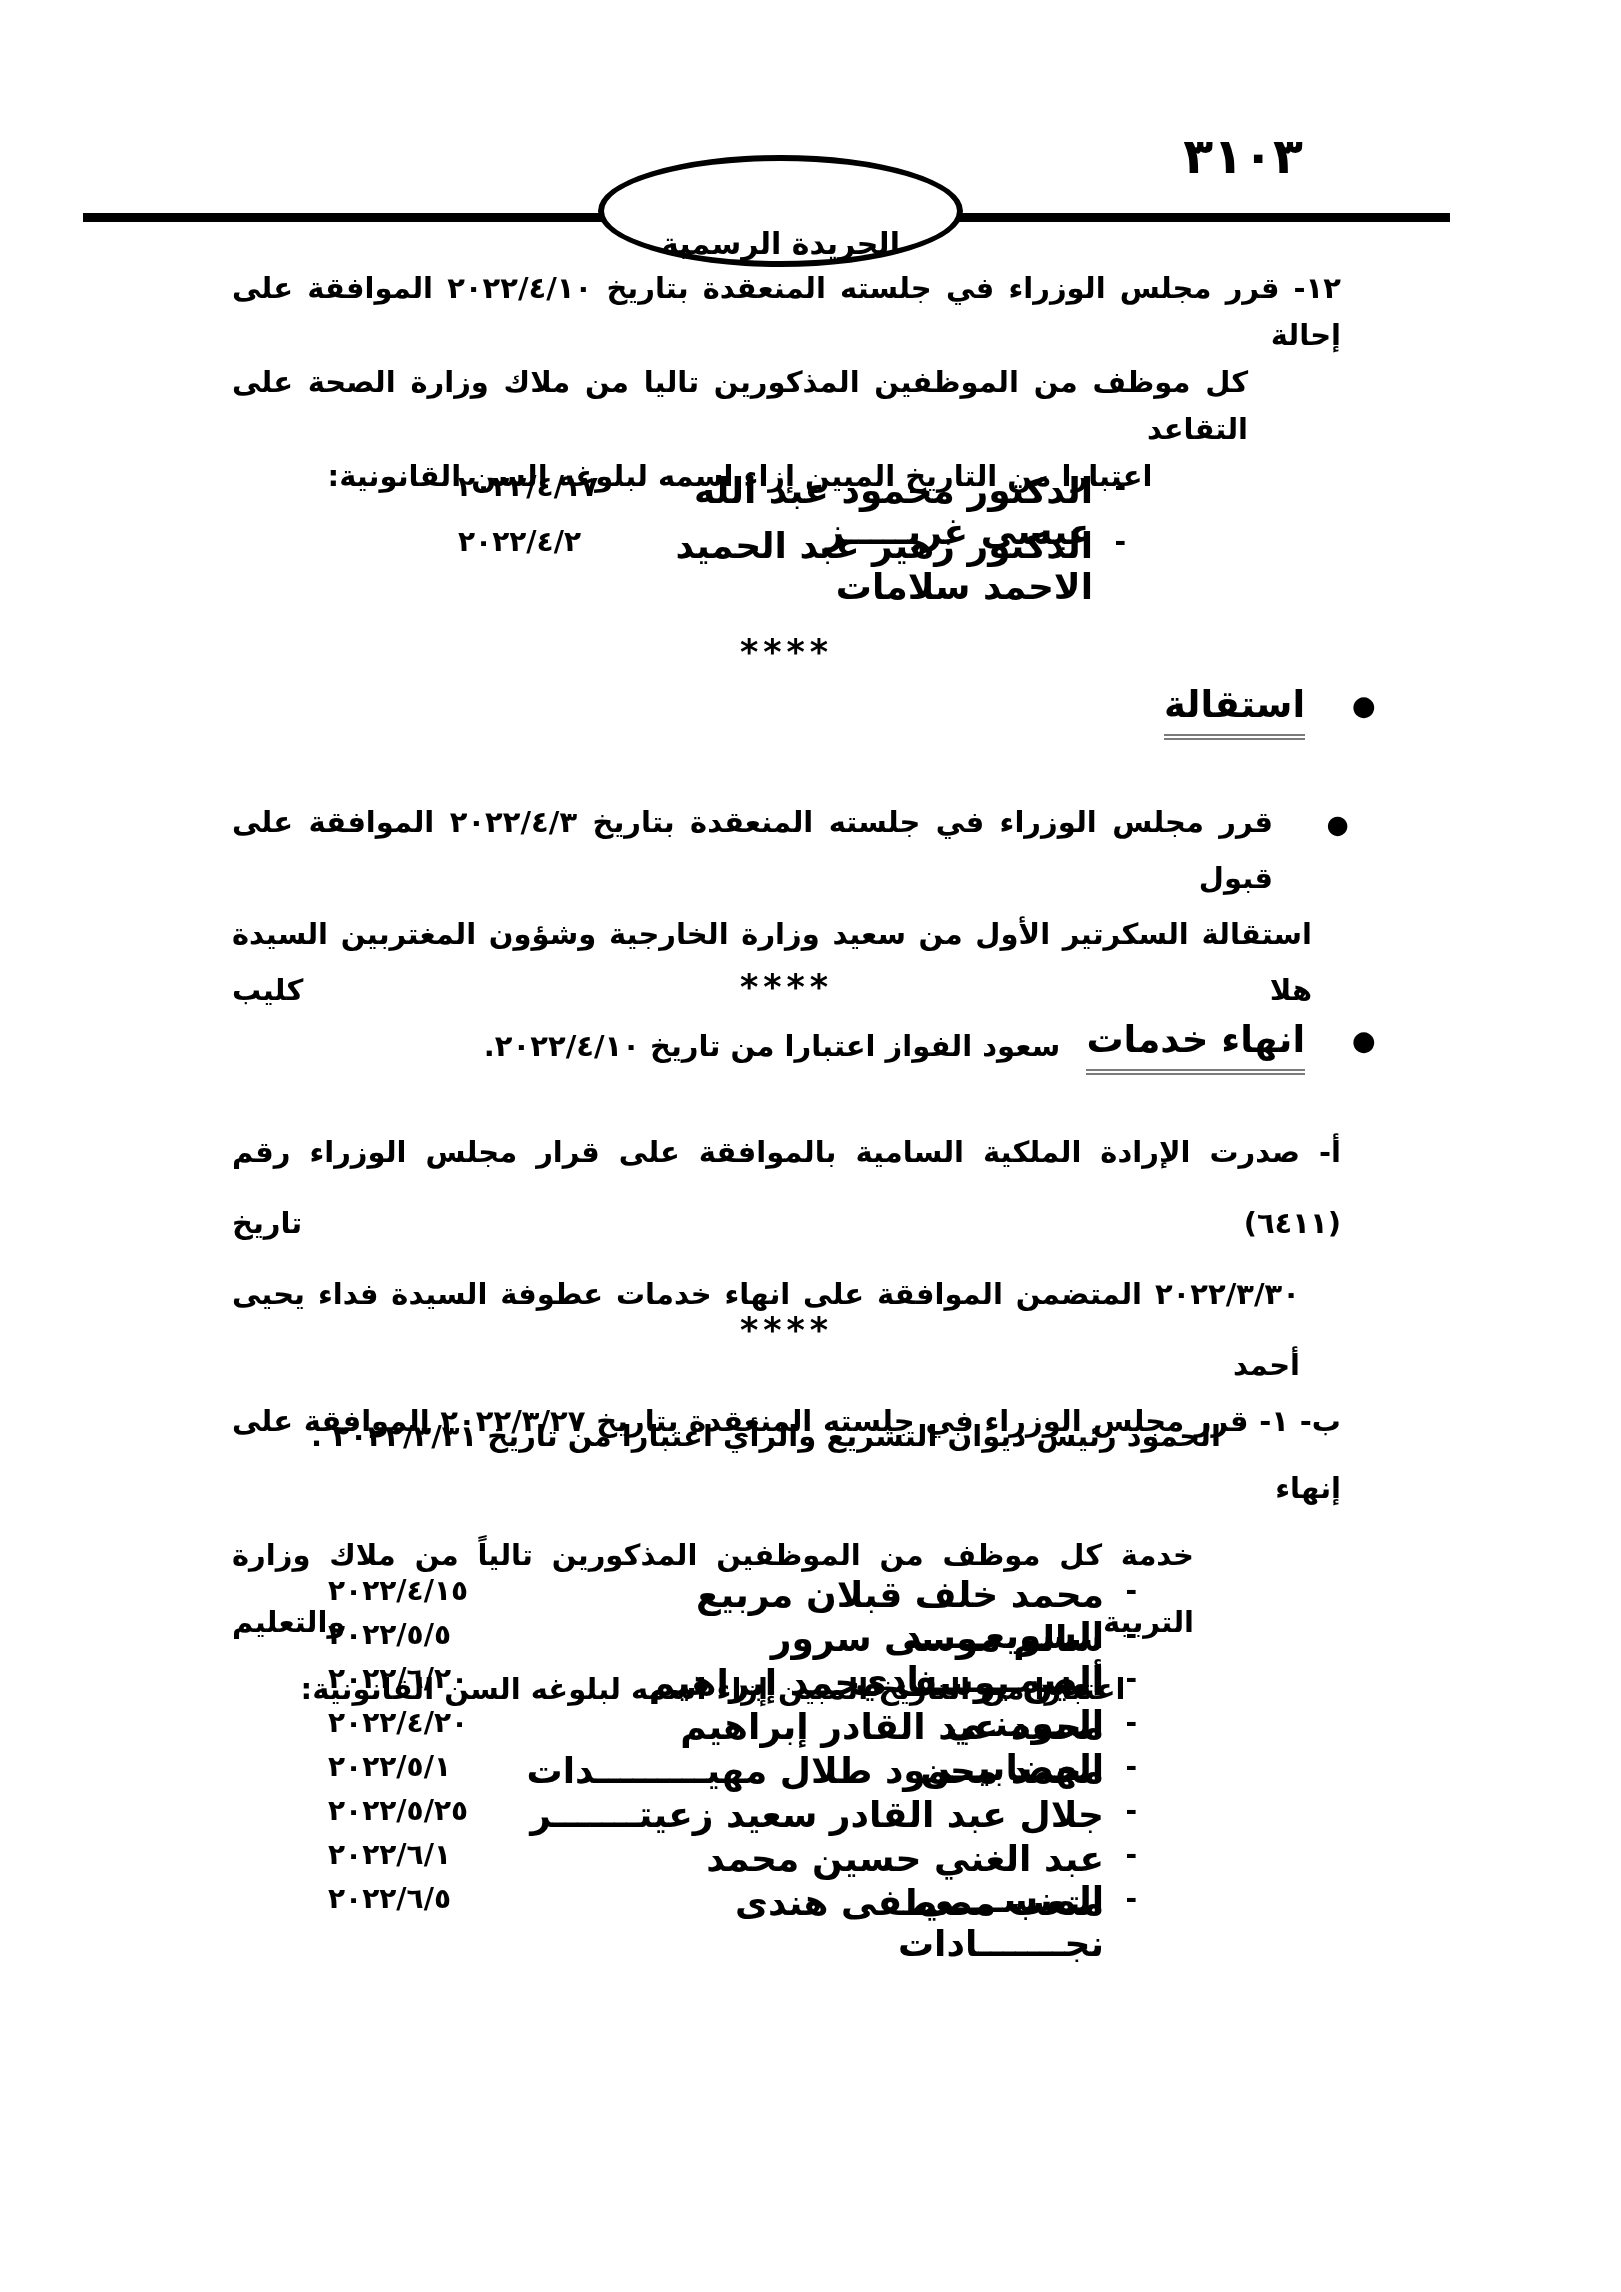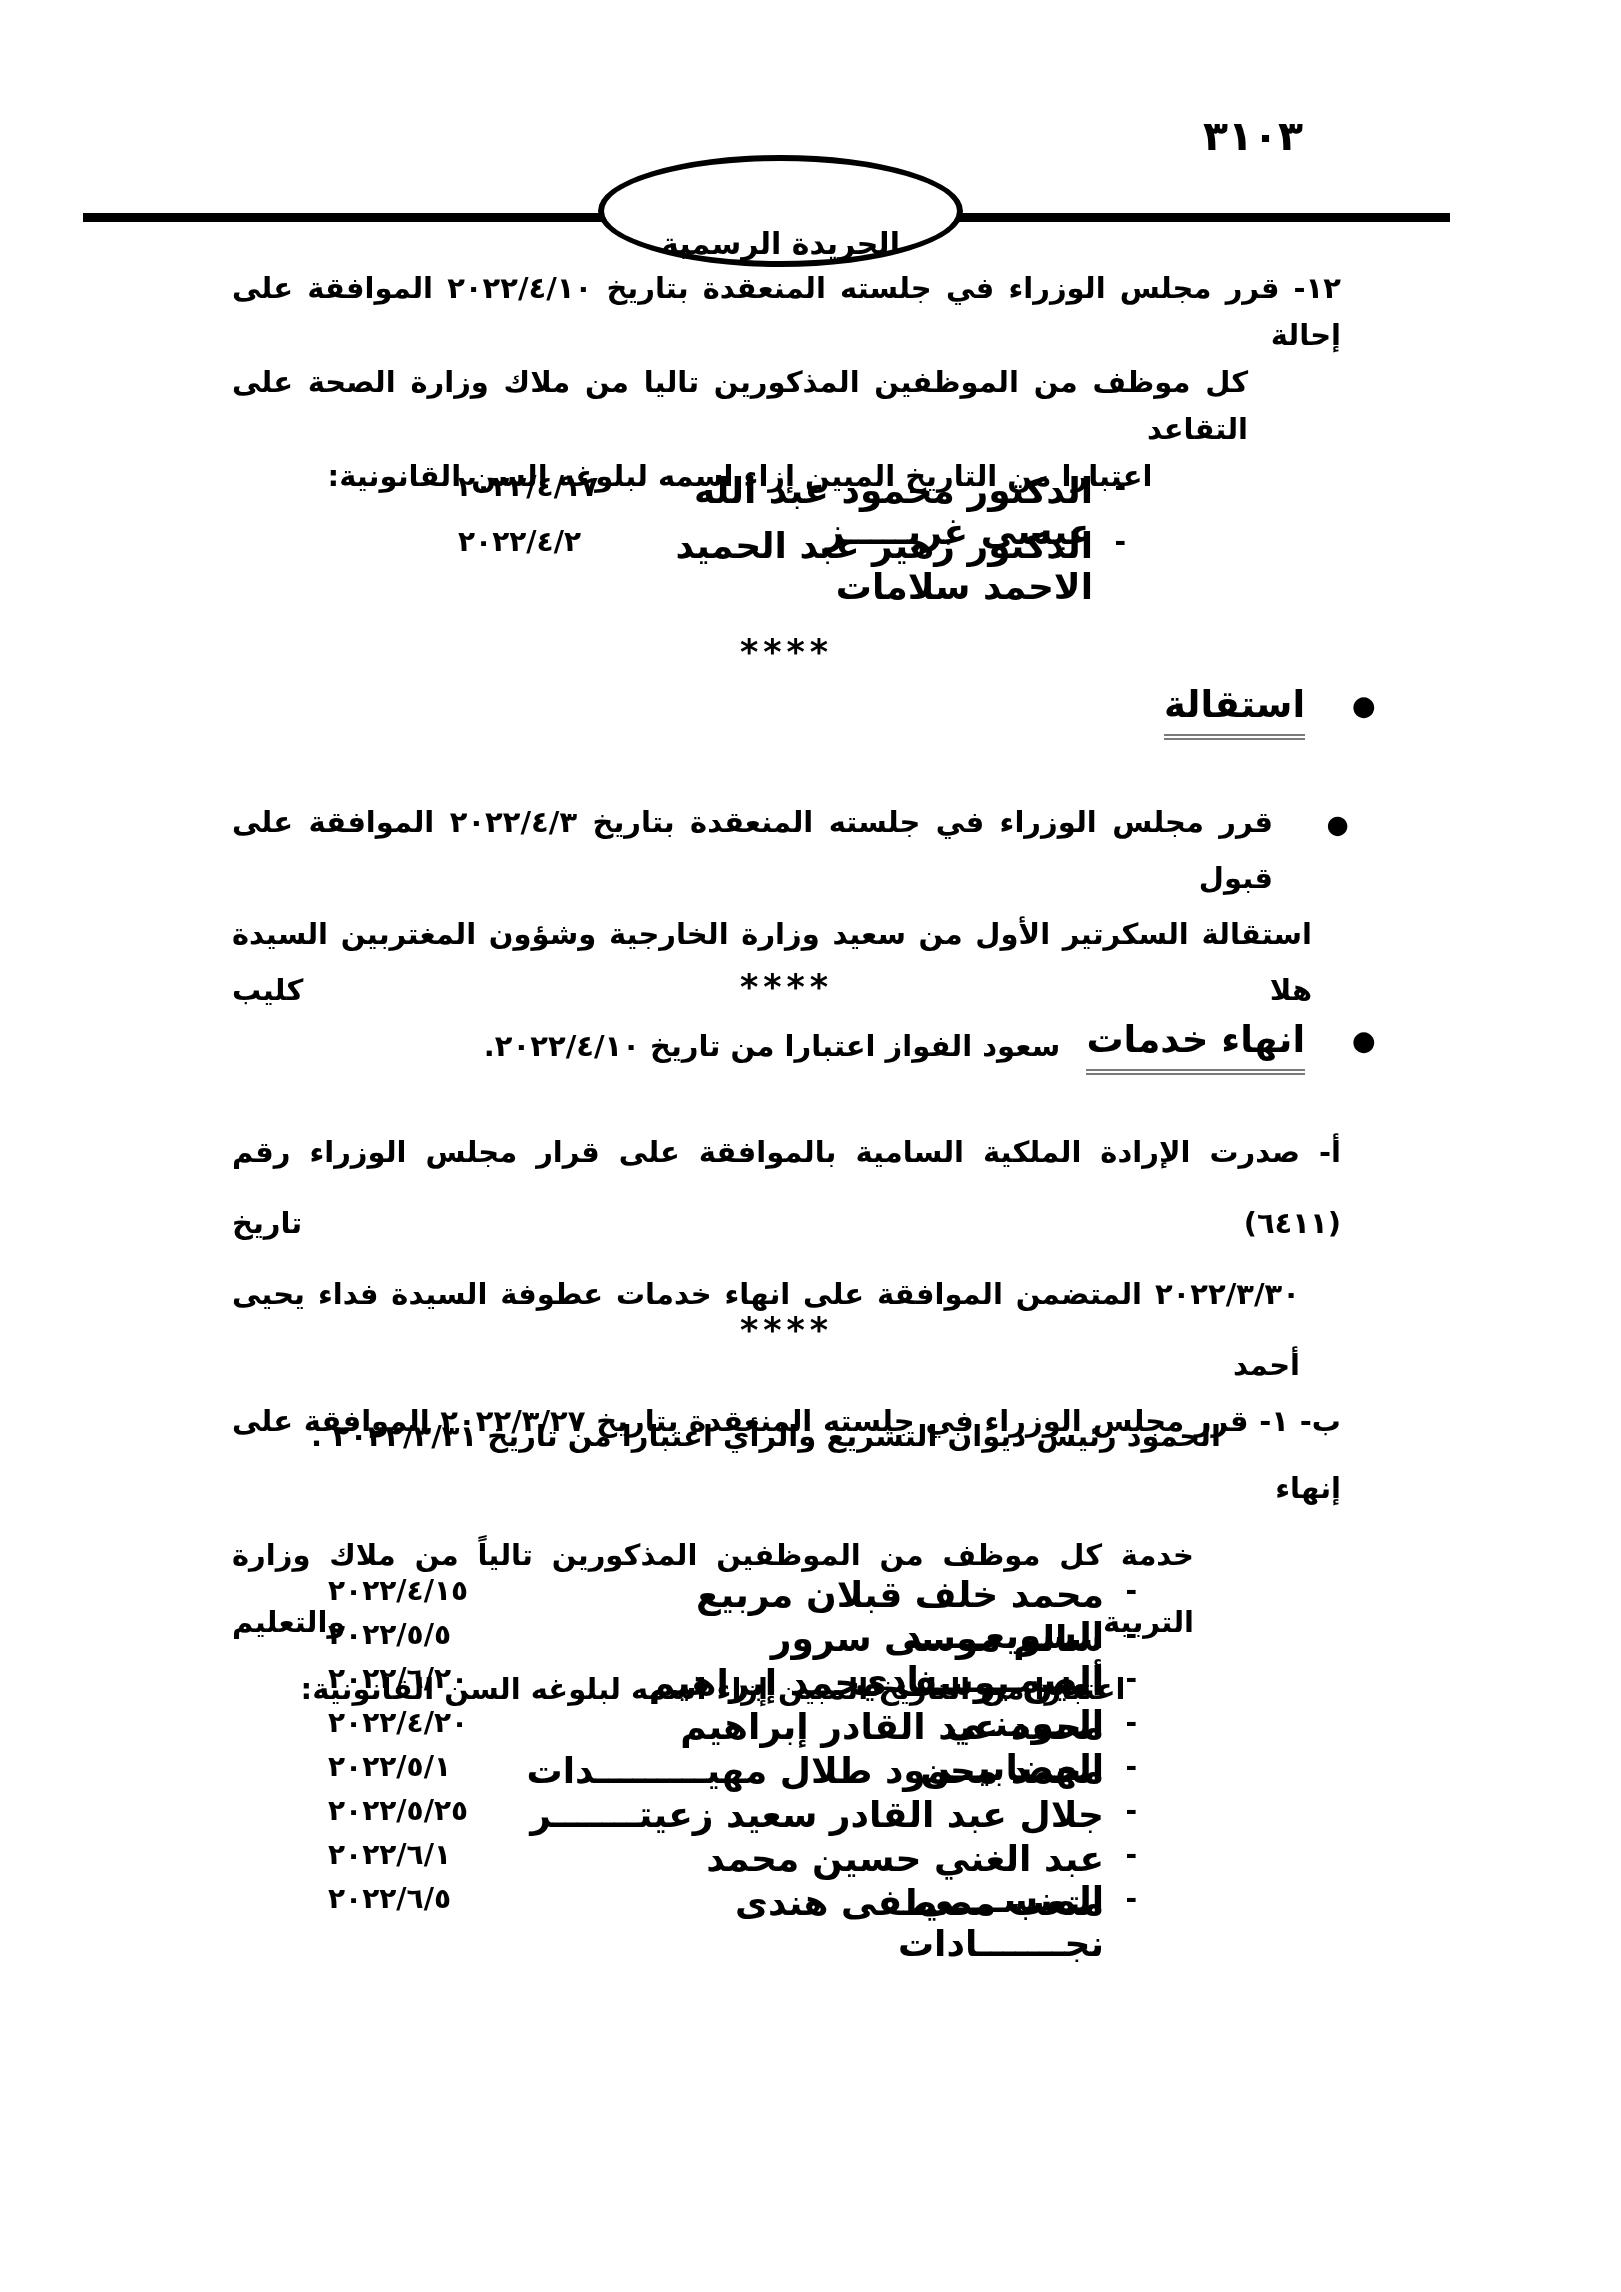--- a/index.html
+++ b/index.html
@@ -9,22 +9,22 @@
     margin:0 auto;
     background:#ffffff;
     font-family:"DejaVu Sans","Liberation Sans",sans-serif;
     font-weight:bold;
     color:#000;
     direction:rtl;
     overflow:hidden;
   }
   
   .page-number{
-    position:absolute;top:116px;right:318px;
-    font-size:41px;line-height:1;letter-spacing:3.9px;
+    position:absolute;top:132px;right:318px;
+    font-size:49px;line-height:1;letter-spacing:3.9px;
   }
   .mast-rule{
     position:absolute;top:213px;left:83px;width:1367px;height:8.8px;
     background:#000;z-index:1;
   }
   .mast-oval{
     position:absolute;top:155px;left:598px;width:365px;height:112px;
     background:#fff;border:6.9px solid #000;border-radius:50%;
     display:flex;align-items:flex-end;justify-content:center;
     z-index:2;box-sizing:border-box;

